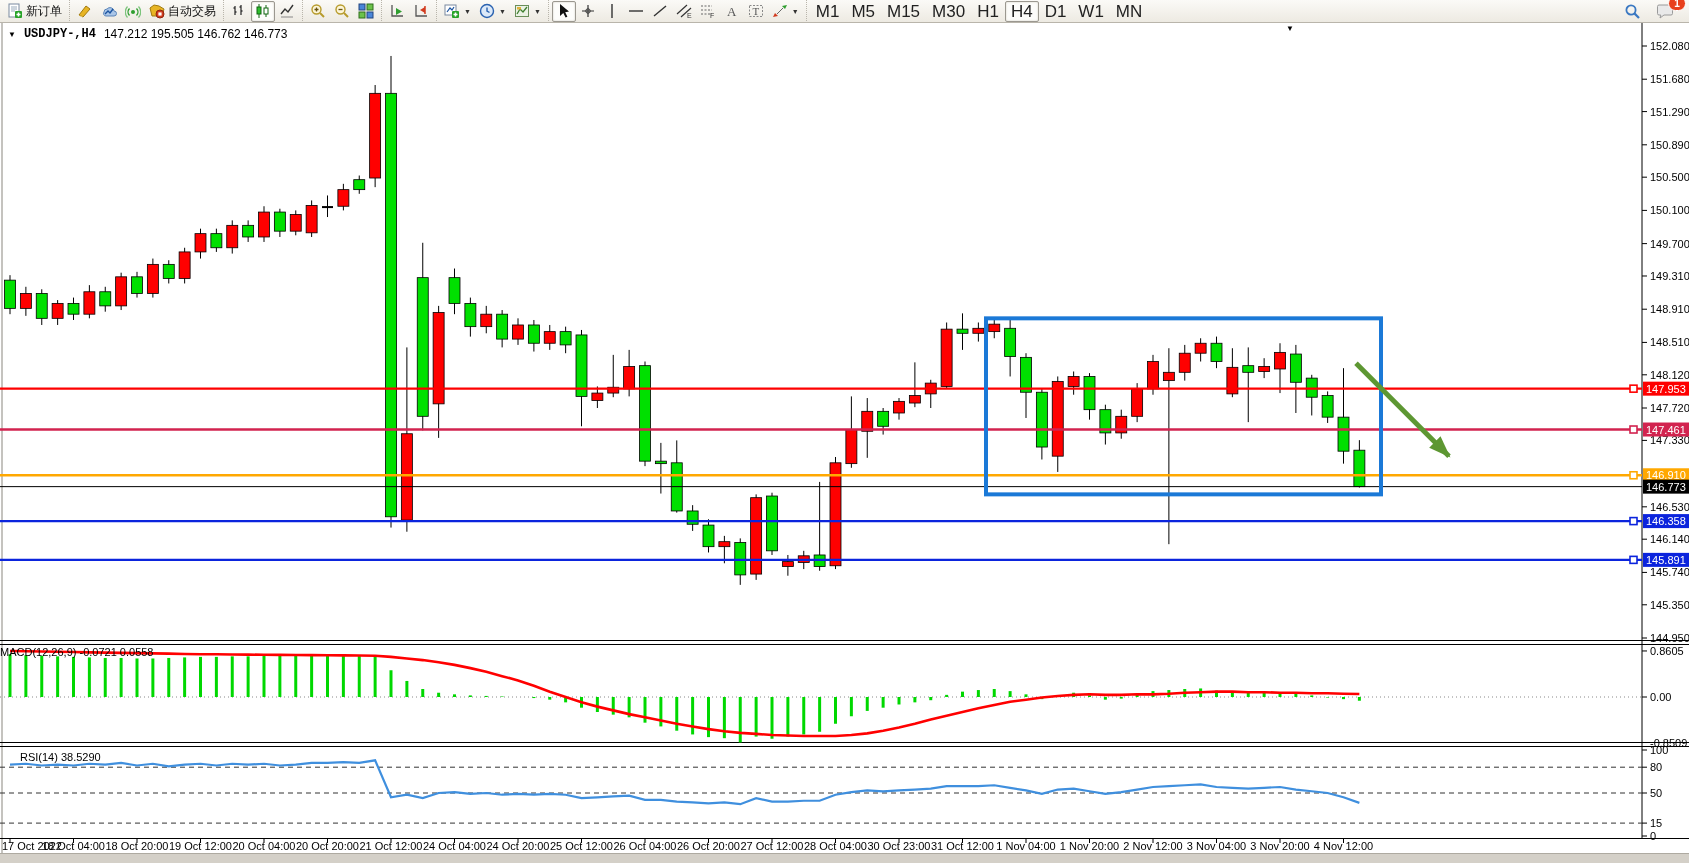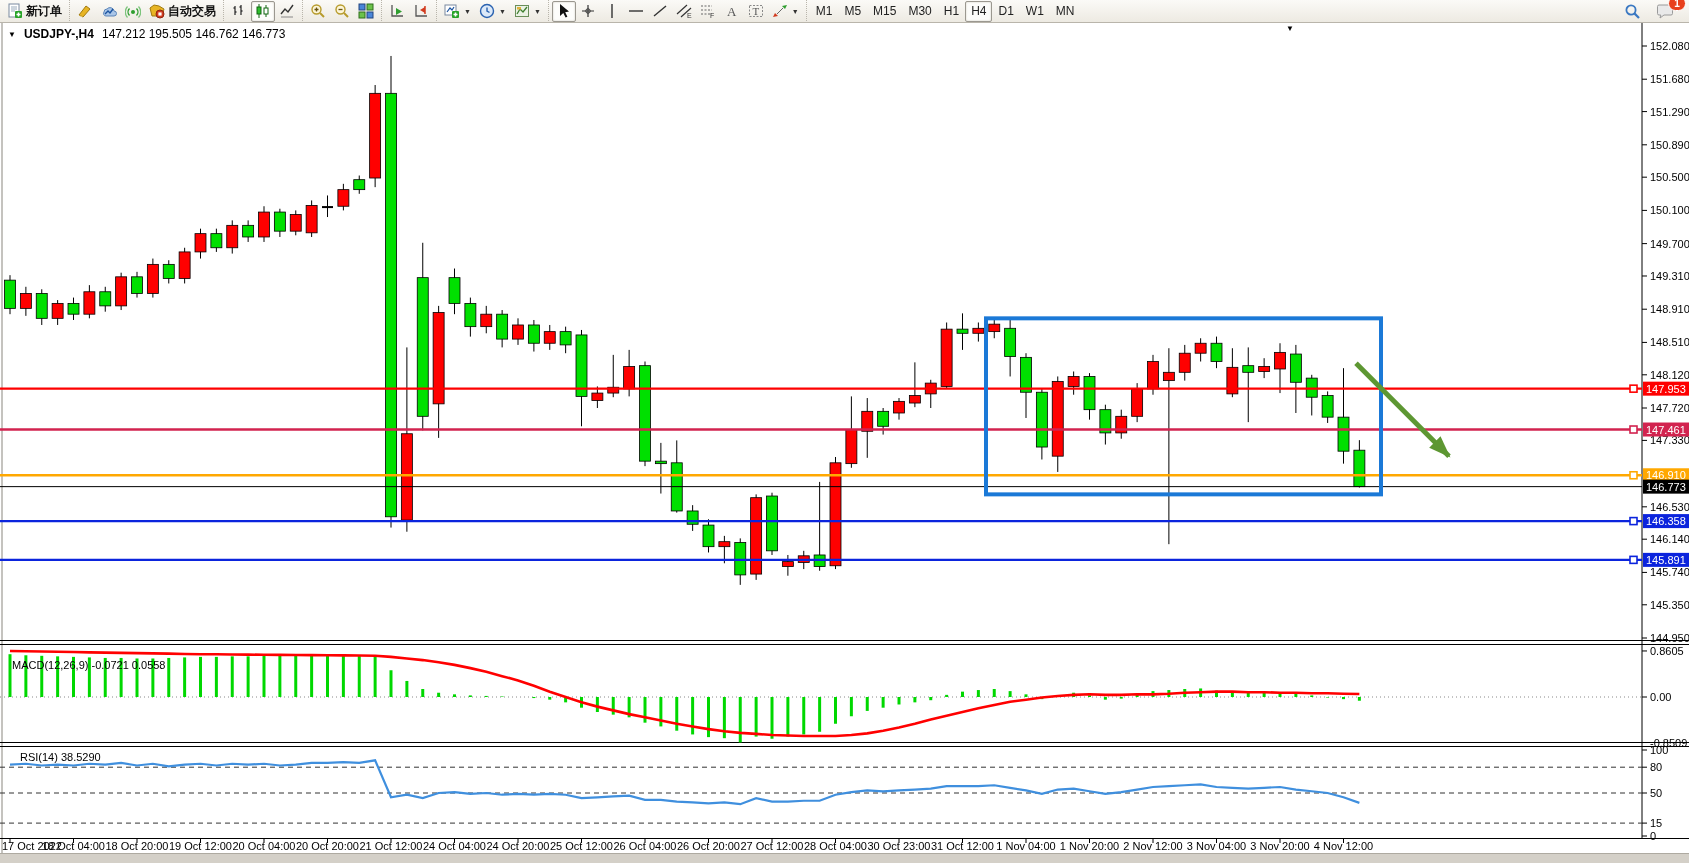--- a/index.html
+++ b/index.html
@@ -4,24 +4,24 @@
 <style>
   html,body{margin:0;padding:0;background:#d4d0c8;font-family:"Liberation Sans",sans-serif;}
   .stage{position:relative;width:1689px;height:863px;background:#fff;overflow:hidden;}
   
   .toolbar{position:absolute;left:0;top:0;width:1689px;height:23px;background:linear-gradient(#fbfaf7,#edeae2);
     border-bottom:1px solid #b9b5ab;display:flex;align-items:center;box-sizing:border-box;}
   .tgroup{display:flex;align-items:center;height:23px;padding:0 3px;border-left:1px dotted #b9b5ab;}
   .tgroup:first-child{border-left:none;}
   .tbtn{display:flex;align-items:center;gap:3px;height:19px;padding:0 3px;border:1px solid transparent;border-radius:2px;cursor:default;}
   .tbtn.active{background:#fdfdfb;border:1px solid #9b9890;box-shadow:inset 0 0 2px #cfcabe;}
-  .tbtn .lbl{font-size:12px;color:#111;white-space:nowrap;font-weight:bold;}
+  .tbtn .lbl{font-size:12px;color:#111;white-space:nowrap;}
   .tbtn svg{display:block;}
   .caret{font-size:7px;color:#333;margin-left:1px;}
-  .tf-btn{font-size:12px;color:#222;padding:2px 5px;height:15px;line-height:15px;border:1px solid transparent;border-radius:2px;}
+  .tf-btn{font-size:17px;color:#222;padding:2px 5px;height:15px;line-height:15px;border:1px solid transparent;border-radius:2px;}
   .tf-btn.active{background:#fcfcfa;border:1px solid #9b9890;box-shadow:inset 0 0 2px #cfcabe;}
   .tb-right{margin-left:auto;display:flex;align-items:center;gap:8px;padding-right:10px;}
   .chat-wrap{position:relative;}
   .badge{position:absolute;top:-6px;right:-8px;background:#e8401c;color:#fff;font-size:10px;font-weight:bold;
     border-radius:8px;min-width:12px;height:13px;line-height:13px;text-align:center;padding:0 2px;border:1px solid #fff;}
   
   .chart-title{position:absolute;left:8px;top:27px;font-size:12px;color:#000;display:flex;gap:8px;align-items:center;}
   .chart-title .tri{font-size:8px;}
   .win-mark{position:absolute;left:1286px;top:24px;font-size:8px;color:#000;}
   .ind-label{position:absolute;font-size:11px;color:#000;white-space:nowrap;}
@@ -707,22 +707,22 @@
       <line x1="1216.5" y1="838" x2="1216.5" y2="843" stroke="#000"></line>
       <text x="1216.5" y="850" font-size="11" font-family="Liberation Sans, sans-serif" fill="#000" text-anchor="middle">3 Nov 04:00</text>
       <line x1="1280" y1="838" x2="1280" y2="843" stroke="#000"></line>
       <text x="1280" y="850" font-size="11" font-family="Liberation Sans, sans-serif" fill="#000" text-anchor="middle">3 Nov 20:00</text>
       <line x1="1343.5" y1="838" x2="1343.5" y2="843" stroke="#000"></line>
       <text x="1343.5" y="850" font-size="11" font-family="Liberation Sans, sans-serif" fill="#000" text-anchor="middle">4 Nov 12:00</text>
     </svg>
 
   <div class="chart-title">
     <span class="tri">▼</span>
-    <span style="font-weight:bold;">USDJPY-,H4</span>
+    <span style="font-weight:bold;font-family:Liberation Mono, monospace;">USDJPY-,H4</span>
     <span>147.212 195.505 146.762 146.773</span>
   </div>
   <div class="win-mark">▼</div>
 
-  <div class="ind-label" style="left:12px;top:646px;margin-top:13px;">MACD(12,26,9) -0.0721 0.0558</div>
+  <div class="ind-label" style="left:0;top:646px;">MACD(12,26,9) -0.0721 0.0558</div>
   <div class="ind-label" style="left:20px;top:751px;">RSI(14) 38.5290</div>
 
   <div class="bottom-strip"></div>
 </div>
 
 </body></html>

